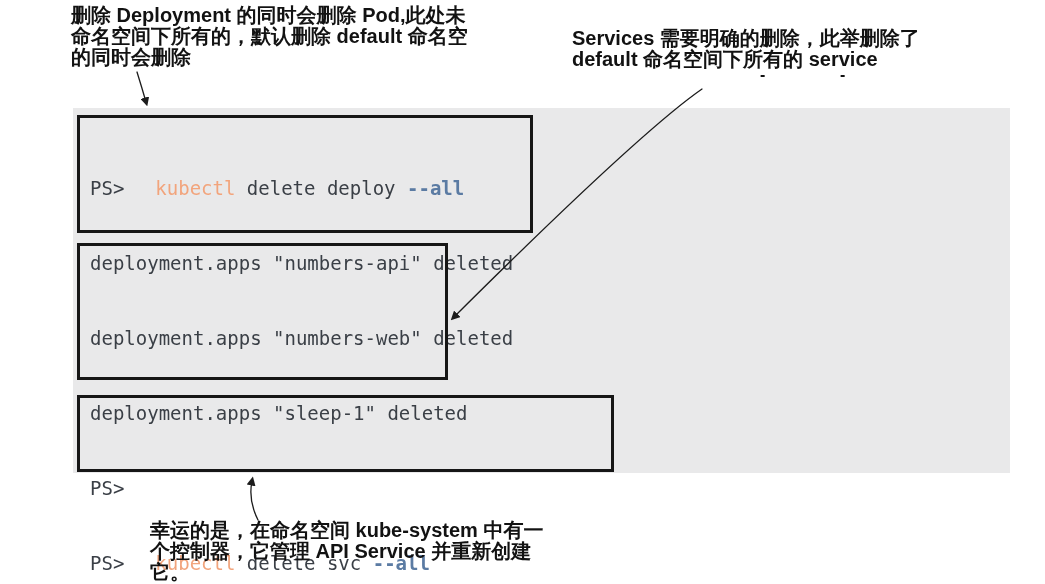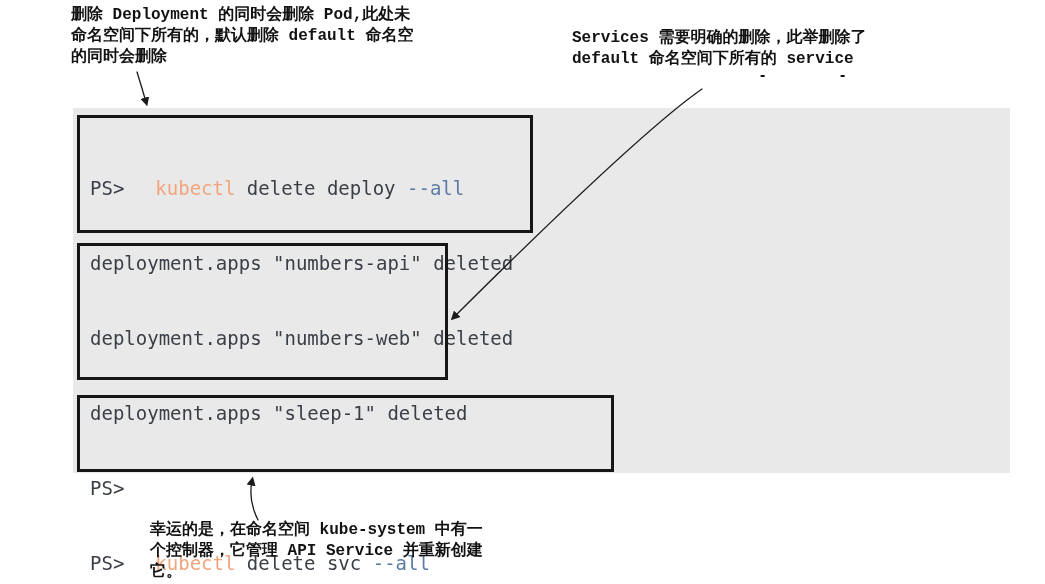--- a/index.html
+++ b/index.html
@@ -7,26 +7,25 @@
     position:relative;
     width:1045px;height:584px;
     background:#ffffff;
     overflow:hidden;
     font-family:"Liberation Sans","DejaVu Sans",sans-serif;
   }
   
   .ann{
     position:absolute;
     font-weight:700;
-    font-size:16px;
+    font-size:20px;
     line-height:21px;
     color:#121212;
     white-space:nowrap;
     z-index:40;
-    font-family:Liberation Mono, monospace;
   }
   .ann-tl{left:71px;top:5px;}
   .ann-tr{left:572px;top:28px;}
   .ann-b{left:150px;top:520px;}
   .stray{
     position:absolute;
     font-weight:700;font-size:16px;line-height:21px;color:#121212;z-index:40;
   }
   .stray-1{left:760px;top:64px;}
   .stray-2{left:840px;top:64px;}
@@ -43,21 +42,21 @@
     left:90px;top:126px;
     font-family:"DejaVu Sans Mono","Liberation Mono",monospace;
     font-size:19px;
     line-height:25px;
     color:#3a3f46;
     white-space:pre;
     z-index:10;
   }
   .tl{height:25px;}
   .prog{color:#f2a47c;margin-left:31px;}
-  .flag{color:#5b7ba3;}
+  .flag{color:#5b7ba3;font-weight:bold;}
   
   .kbox{
     position:absolute;
     box-sizing:border-box;
     border:3px solid #161616;
     background:transparent;
     z-index:20;
   }
   .kbox-1{left:77px;top:115px;width:456px;height:118px;}
   .kbox-2{left:77px;top:243px;width:371px;height:137px;}

